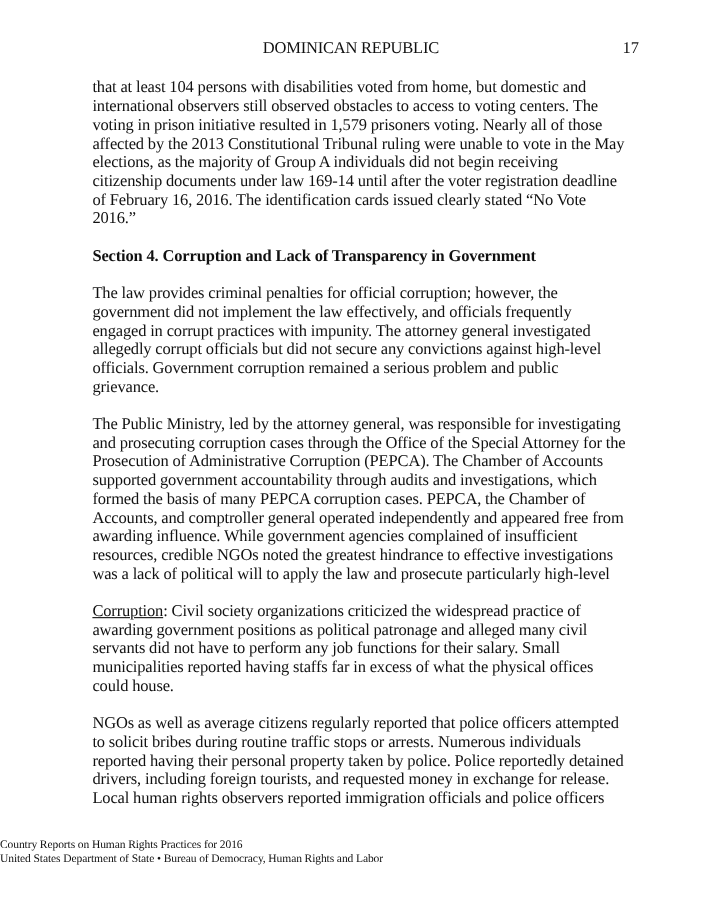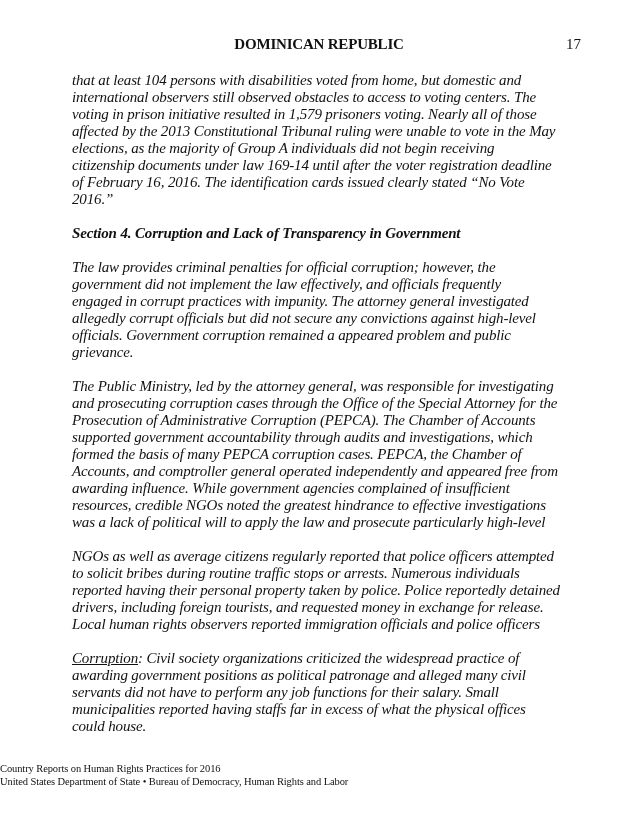--- a/index.html
+++ b/index.html
@@ -6,28 +6,28 @@
     body {
       width: 638px; height: 826px; position: relative; overflow: hidden;
       font-family: "Liberation Serif", "DejaVu Serif", serif;
       color: #111111;
     }
     .header {
       position: absolute; top: 36px; left: 0; width: 638px; height: 20px;
     }
     .header-title {
       position: absolute; left: 0; width: 638px; text-align: center;
-      font-weight: bold; font-size: 15px; letter-spacing: -0.2px;
+      font-weight: normal; font-size: 15px; letter-spacing: -0.2px;
     }
     .page-number {
       position: absolute; left: 549px; font-size: 15px; margin-left: 17px;
     }
     .body {
-      position: absolute; top: 72px; left: 72px; width: 500px;
-      font-size: 15px; line-height: 17px; letter-spacing: -0.15px; font-style: italic;
+      position: absolute; top: 72px; left: 84px; width: 500px;
+      font-size: 15px; line-height: 17px; letter-spacing: -0.15px;
     }
     .line { white-space: nowrap; height: 17px; }
     .para { margin: 0 0 17px 0; }
     .heading { font-weight: bold; }
     .u { text-decoration: underline; }
     .footer {
       position: absolute; top: 762px; left: 0; width: 638px;
       text-align: left; font-size: 10.5px; line-height: 13px;
       letter-spacing: -0.1px;
     }
@@ -54,49 +54,49 @@
 
   <div class="para">
     <div class="line heading">Section 4. Corruption and Lack of Transparency in Government</div>
   </div>
 
   <div class="para">
     <div class="line">The law provides criminal penalties for official corruption; however, the</div>
     <div class="line">government did not implement the law effectively, and officials frequently</div>
     <div class="line">engaged in corrupt practices with impunity.  The attorney general investigated</div>
     <div class="line">allegedly corrupt officials but did not secure any convictions against high-level</div>
-    <div class="line">officials.  Government corruption remained a appeared problem and public</div>
+    <div class="line">officials.  Government corruption remained a serious problem and public</div>
     <div class="line">grievance.</div>
   </div>
 
   <div class="para">
     <div class="line">The Public Ministry, led by the attorney general, was responsible for investigating</div>
     <div class="line">and prosecuting corruption cases through the Office of the Special Attorney for the</div>
     <div class="line">Prosecution of Administrative Corruption (PEPCA).  The Chamber of Accounts</div>
     <div class="line">supported government accountability through audits and investigations, which</div>
     <div class="line">formed the basis of many PEPCA corruption cases.  PEPCA, the Chamber of</div>
     <div class="line">Accounts, and comptroller general operated independently and appeared free from</div>
     <div class="line">awarding influence.  While government agencies complained of insufficient</div>
     <div class="line">resources, credible NGOs noted the greatest hindrance to effective investigations</div>
     <div class="line">was a lack of political will to apply the law and prosecute particularly high-level</div>
   </div>
 
   <div class="para">
+    <div class="line"><span class="u">Corruption</span><span>:  Civil society organizations criticized the widespread practice of</span></div>
+    <div class="line">awarding government positions as political patronage and alleged many civil</div>
+    <div class="line">servants did not have to perform any job functions for their salary.  Small</div>
+    <div class="line">municipalities reported having staffs far in excess of what the physical offices</div>
+    <div class="line">could house.</div>
+  </div>
+
+  <div class="para">
     <div class="line">NGOs as well as average citizens regularly reported that police officers attempted</div>
     <div class="line">to solicit bribes during routine traffic stops or arrests.  Numerous individuals</div>
     <div class="line">reported having their personal property taken by police.  Police reportedly detained</div>
     <div class="line">drivers, including foreign tourists, and requested money in exchange for release.</div>
     <div class="line">Local human rights observers reported immigration officials and police officers</div>
-  </div>
-
-  <div class="para">
-    <div class="line"><span class="u">Corruption</span><span>:  Civil society organizations criticized the widespread practice of</span></div>
-    <div class="line">awarding government positions as political patronage and alleged many civil</div>
-    <div class="line">servants did not have to perform any job functions for their salary.  Small</div>
-    <div class="line">municipalities reported having staffs far in excess of what the physical offices</div>
-    <div class="line">could house.</div>
   </div>
 </div>
 
 <div class="footer">
   <div>Country Reports on Human Rights Practices for 2016</div>
   <div>United States Department of State • Bureau of Democracy, Human Rights and Labor</div>
 </div>
 
 </body></html>

